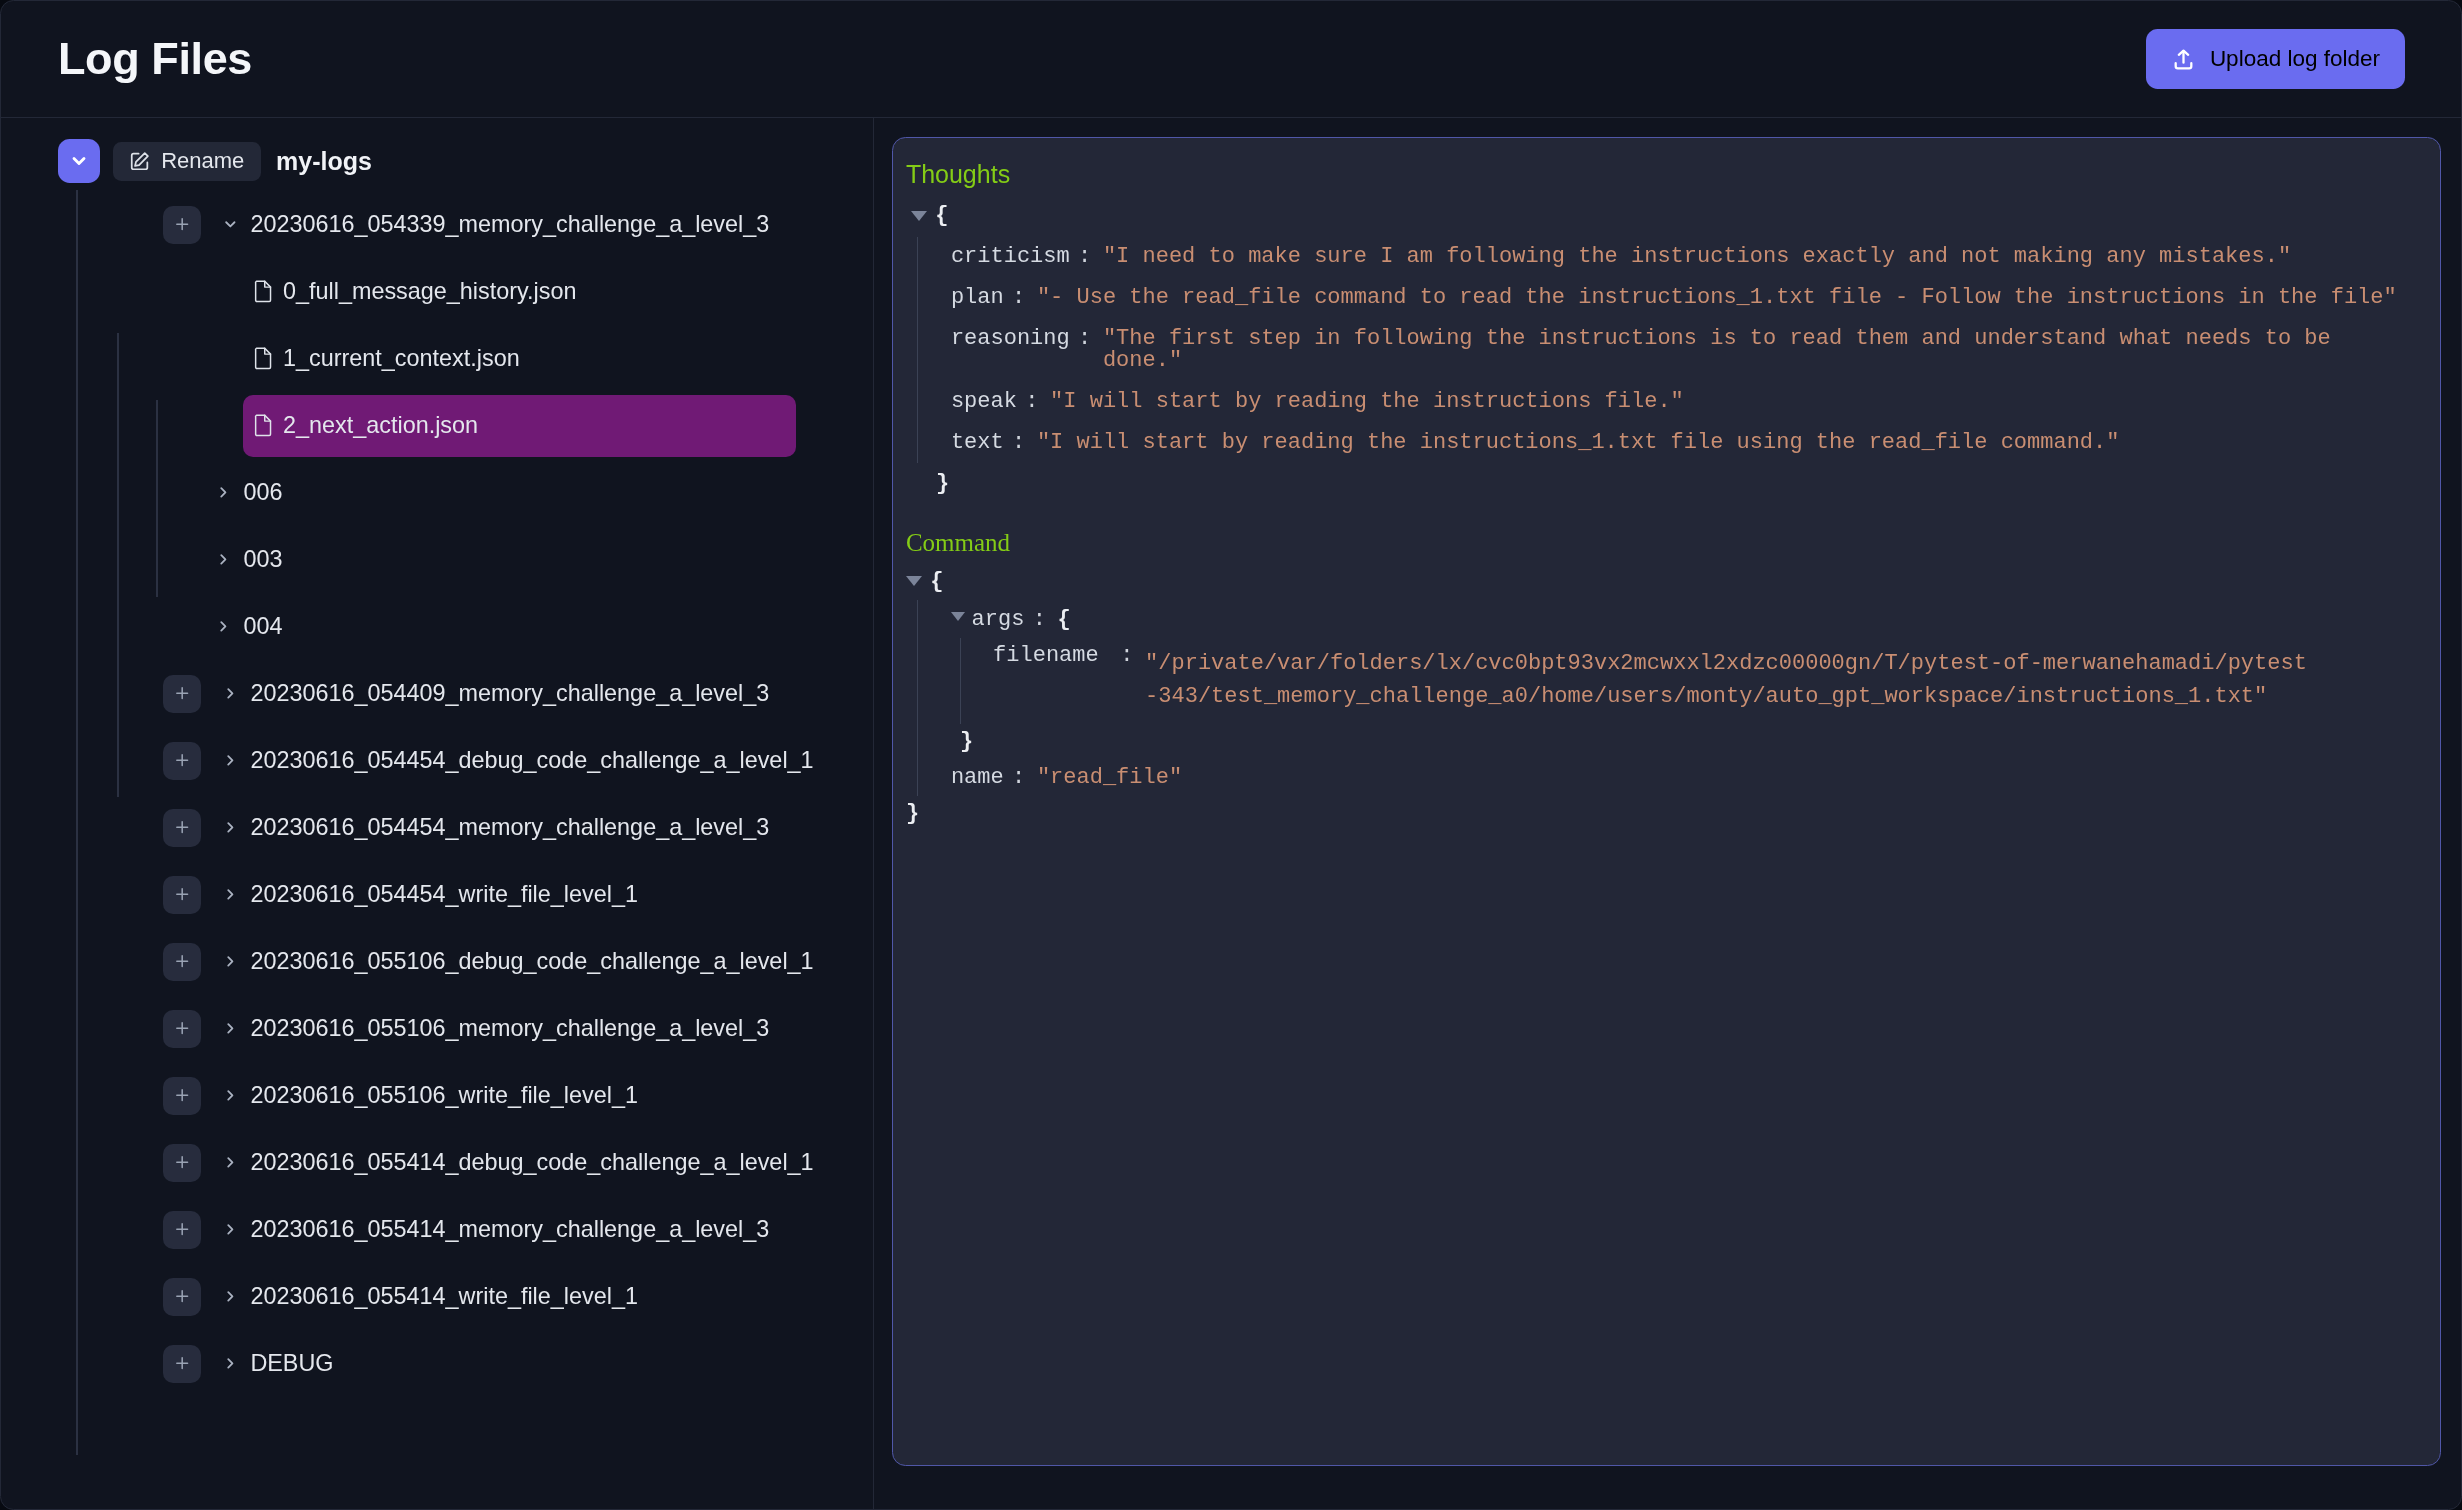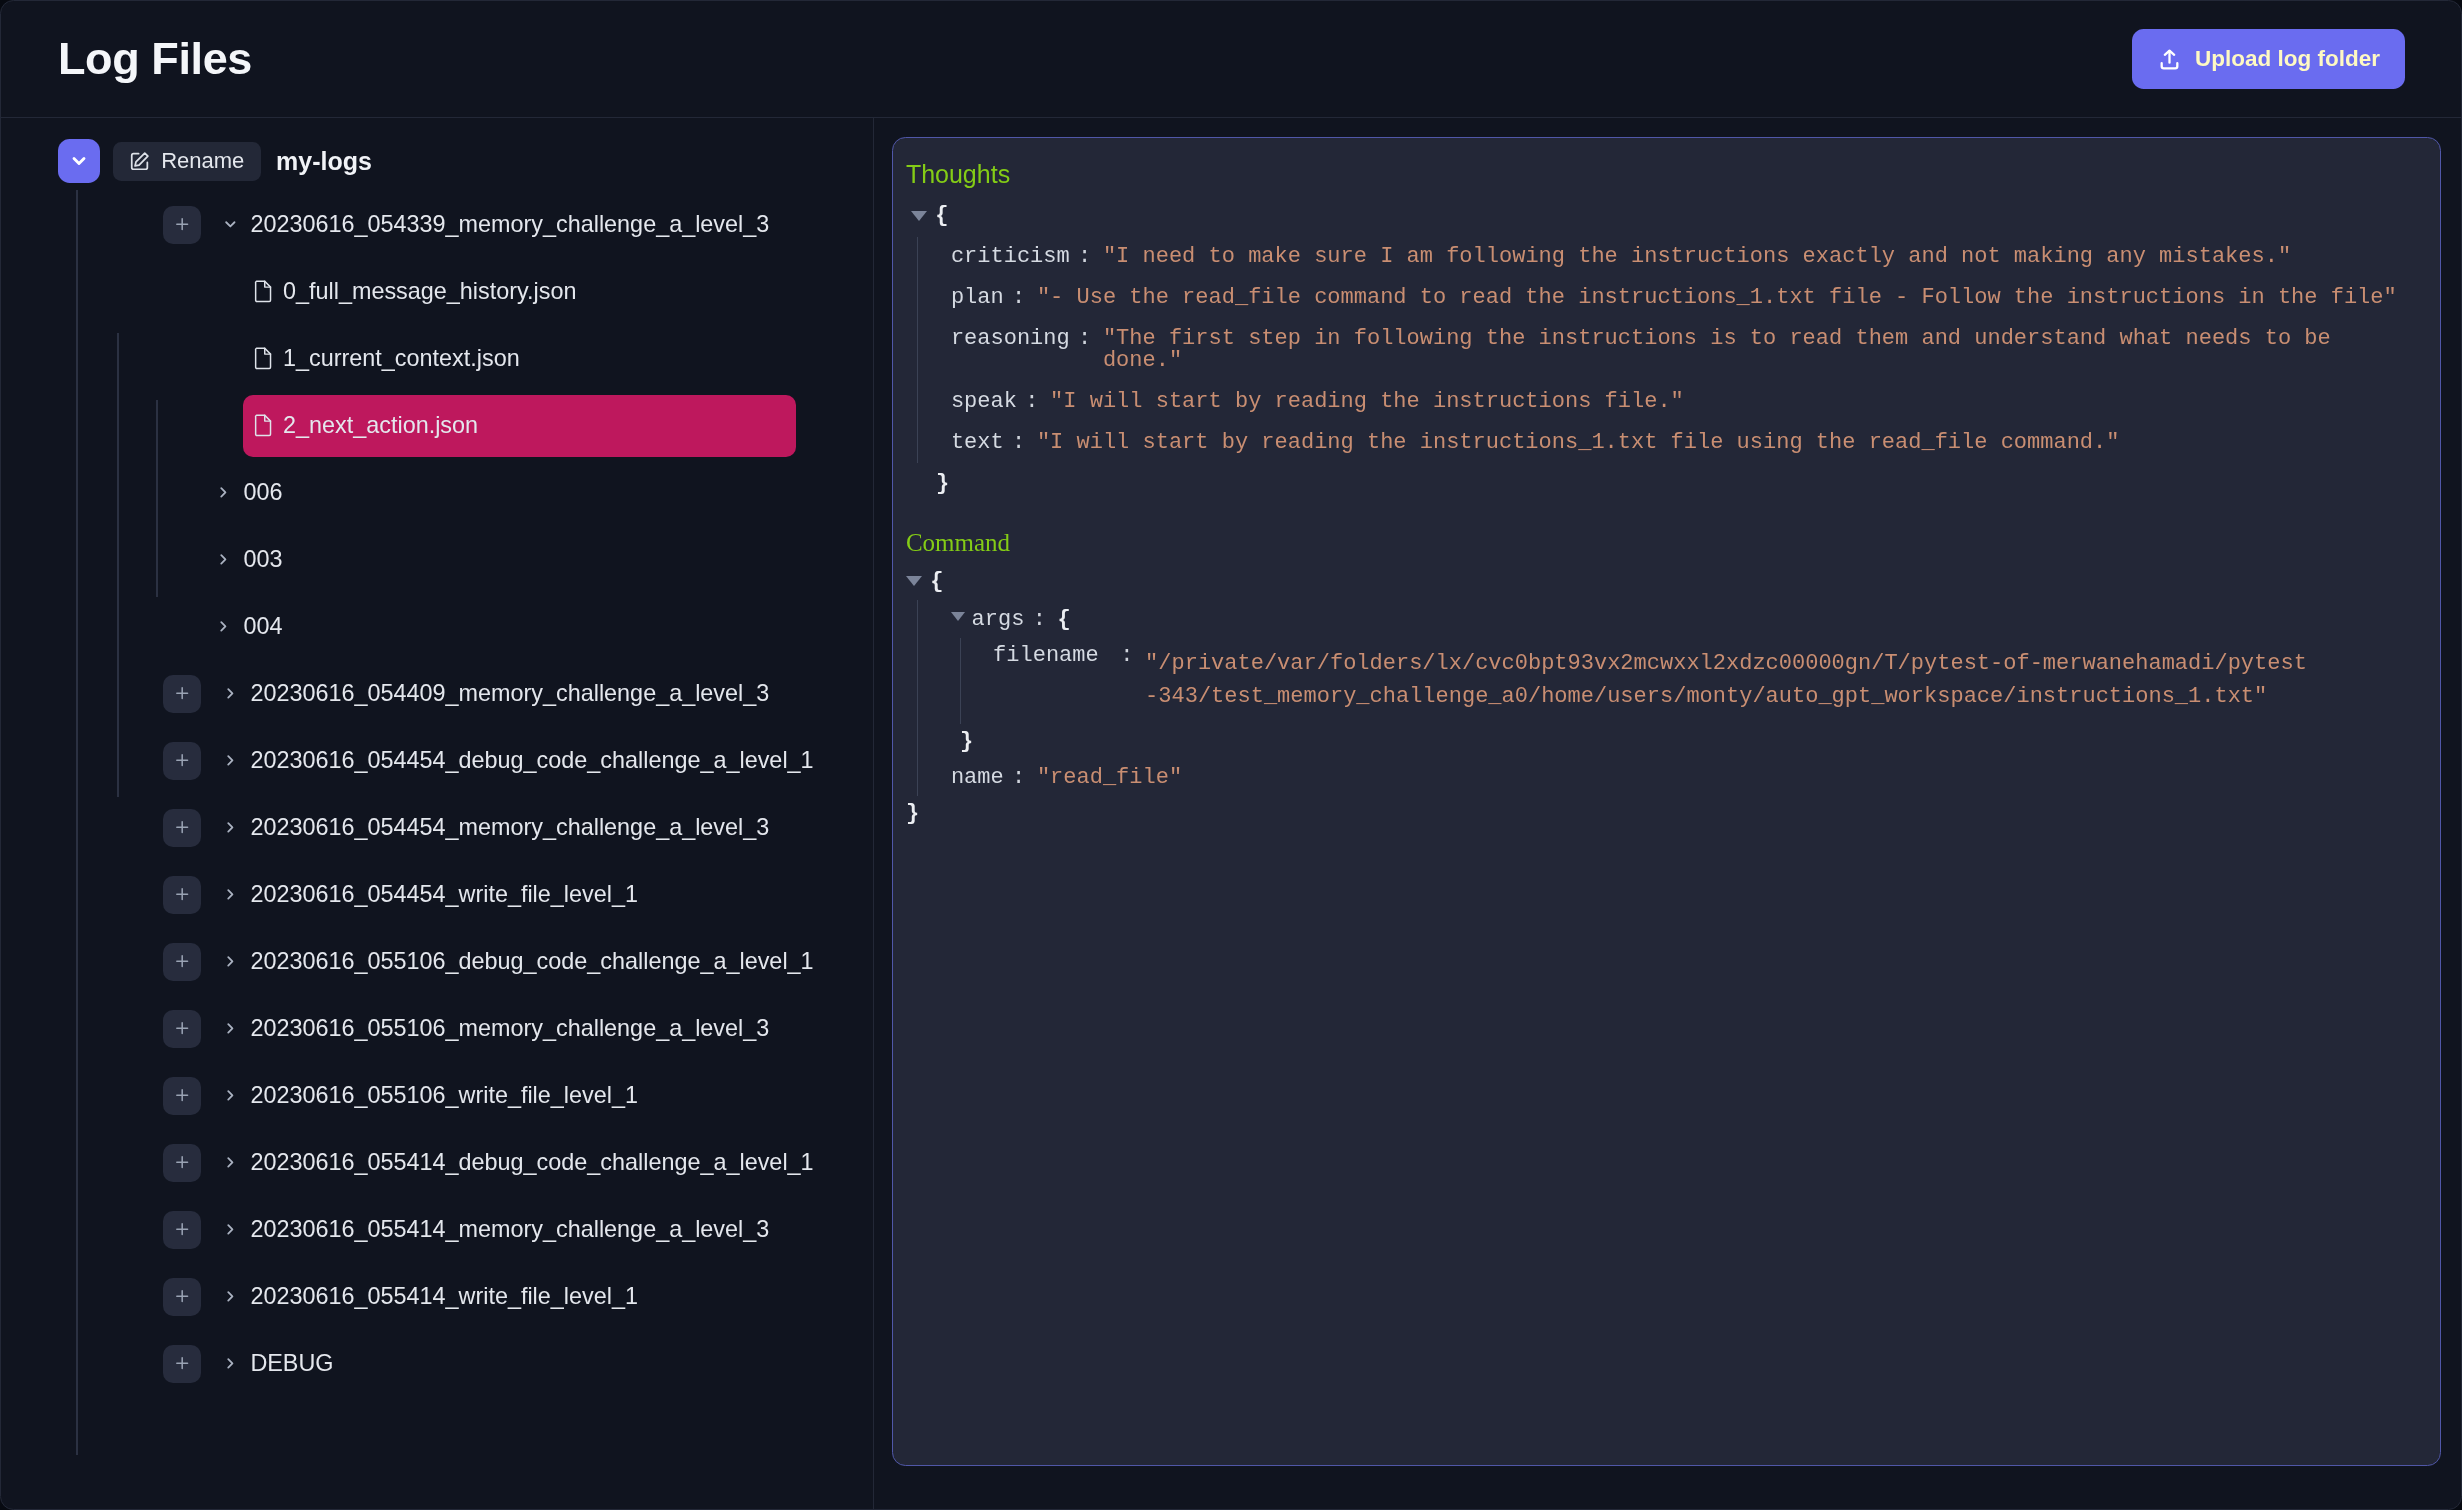--- a/index.html
+++ b/index.html
@@ -2,21 +2,21 @@
 <html style="font-size:13.4px"><head>
 <meta charset="utf-8">
 <style>
   html,body{margin:0;padding:0;background:#070a11;}
   body{width:2462px;height:1511px;overflow:hidden;font-family:"Liberation Sans",sans-serif;-webkit-font-smoothing:antialiased;}
   .app{position:absolute;inset:0;background:#10141f;border:0.8px solid #232837;border-radius:13.4px;overflow:hidden;box-sizing:border-box;}
 
   
   .header{height:117px;border-bottom:1.7px solid #232837;display:flex;align-items:center;justify-content:space-between;padding:0 56px 0 57px;box-sizing:border-box;}
   .title{font-size:45px;font-weight:700;color:#f4f6f9;letter-spacing:-0.4px;}
-  .upload-btn{display:flex;align-items:center;gap:13.4px;height:60px;padding:0 25px;border:none;border-radius:11.7px;background:#6a6cf0;color:#fef9c3;font-family:"Liberation Sans",sans-serif;font-size:22.5px;font-weight:700;cursor:pointer;}
+  .upload-btn{display:flex;align-items:center;gap:13.4px;height:60px;padding:0 25px;border:none;border-radius:11.7px;background:#6a6cf0;color:#000000;font-family:"Liberation Sans",sans-serif;font-size:22.5px;font-weight:400;cursor:pointer;}
   .upload-btn svg{width:25px;height:25px;stroke:#ffffff;stroke-width:2.2;fill:none;stroke-linecap:round;stroke-linejoin:round;}
 
   
   .content{display:flex;height:1392px;}
   .left-pane{width:872px;min-width:872px;border-right:1.7px solid #232837;position:relative;box-sizing:content-box;}
   .right-pane{flex:1;padding:19px 20px 44px 17.5px;box-sizing:border-box;}
 
   
   .root-row{display:flex;align-items:center;margin:21px 0 0 57px;height:44px;}
   .root-toggle{width:42px;height:44px;border:none;border-radius:11.7px;background:#6a6cf0;display:flex;align-items:center;justify-content:center;cursor:pointer;padding:0;}
@@ -26,21 +26,21 @@
   .root-name{margin-left:15px;font-size:25px;font-weight:700;color:#f1f3f7;}
 
   
   .tree{position:absolute;top:73px;left:16px;right:0;margin-left:48px;}
   .guide{position:absolute;width:1.7px;background:#2b3142;}
   .row{height:67px;display:flex;align-items:center;}
   .row-inner{display:flex;align-items:center;height:62px;flex:1;margin-right:77px;border-radius:10px;padding-left:11px;cursor:pointer;}
   .lvl0 .row-inner{margin-left:87px;}
   .lvl1 .row-inner{margin-left:139px;}
   .lvl2 .row-inner{margin-left:178px;}
-  .row.selected .row-inner{background:#be185d;}
+  .row.selected .row-inner{background:#701a75;}
   .plus-btn{width:38px;height:38px;border:none;border-radius:10px;background:#272c3d;display:flex;align-items:center;justify-content:center;margin-right:21px;cursor:pointer;padding:0;flex:none;}
   .plus-btn svg{width:18.4px;height:18.4px;stroke:#9aa3b4;stroke-width:2;fill:none;stroke-linecap:round;}
   .chev{width:16.7px;height:16.7px;margin-right:11.7px;flex:none;display:flex;align-items:center;justify-content:center;cursor:pointer;}
   .chev svg{width:16.7px;height:16.7px;stroke:#aab2c1;stroke-width:2.6;fill:none;stroke-linecap:round;stroke-linejoin:round;}
   .chev.collapsed svg{transform:rotate(-90deg);}
   .ficon{width:19px;height:22.5px;margin-right:10px;flex:none;display:flex;}
   .ficon svg{width:19px;height:22.5px;stroke:#dfe3ea;stroke-width:1.8;fill:none;stroke-linecap:round;stroke-linejoin:round;}
   .rlabel{font-size:23.4px;color:#e4e7ed;white-space:nowrap;}
 
   

